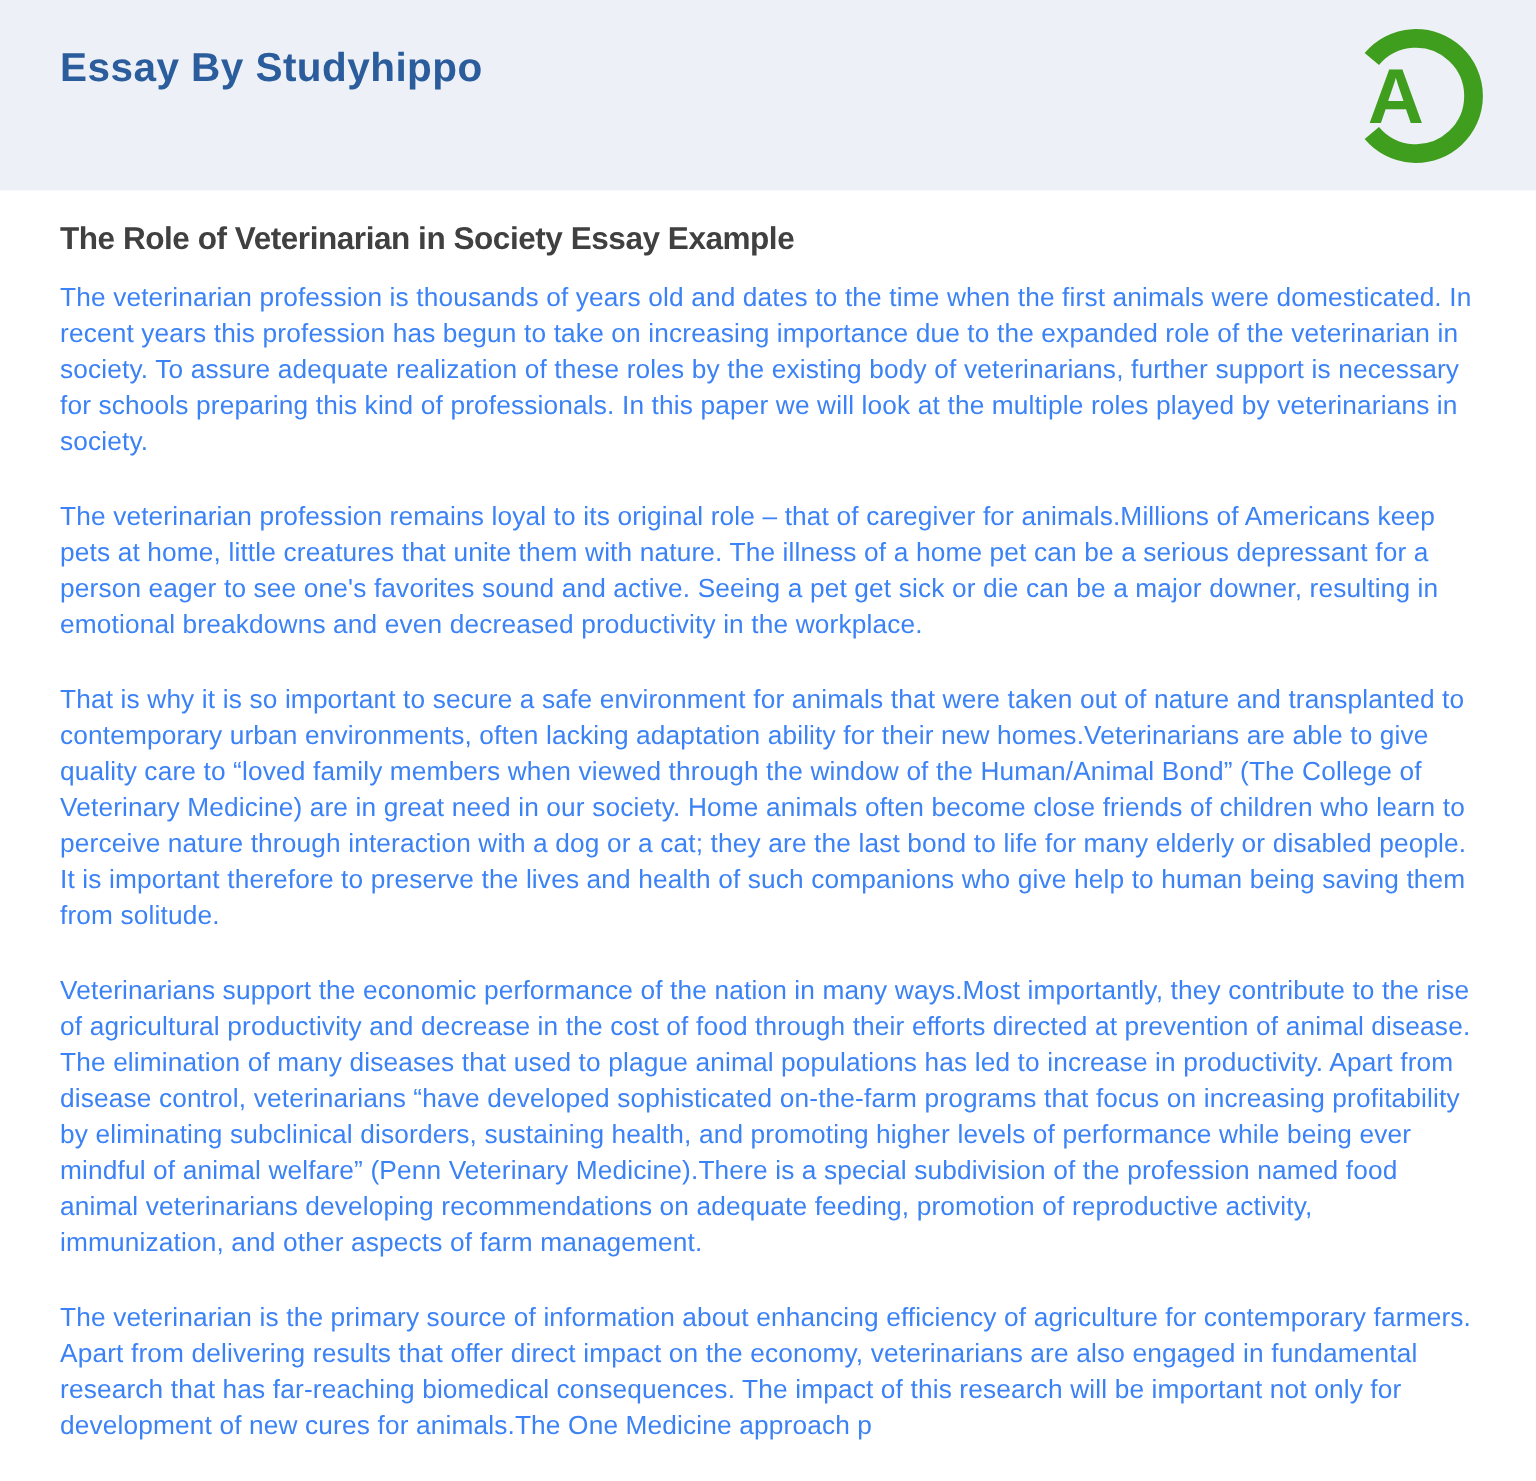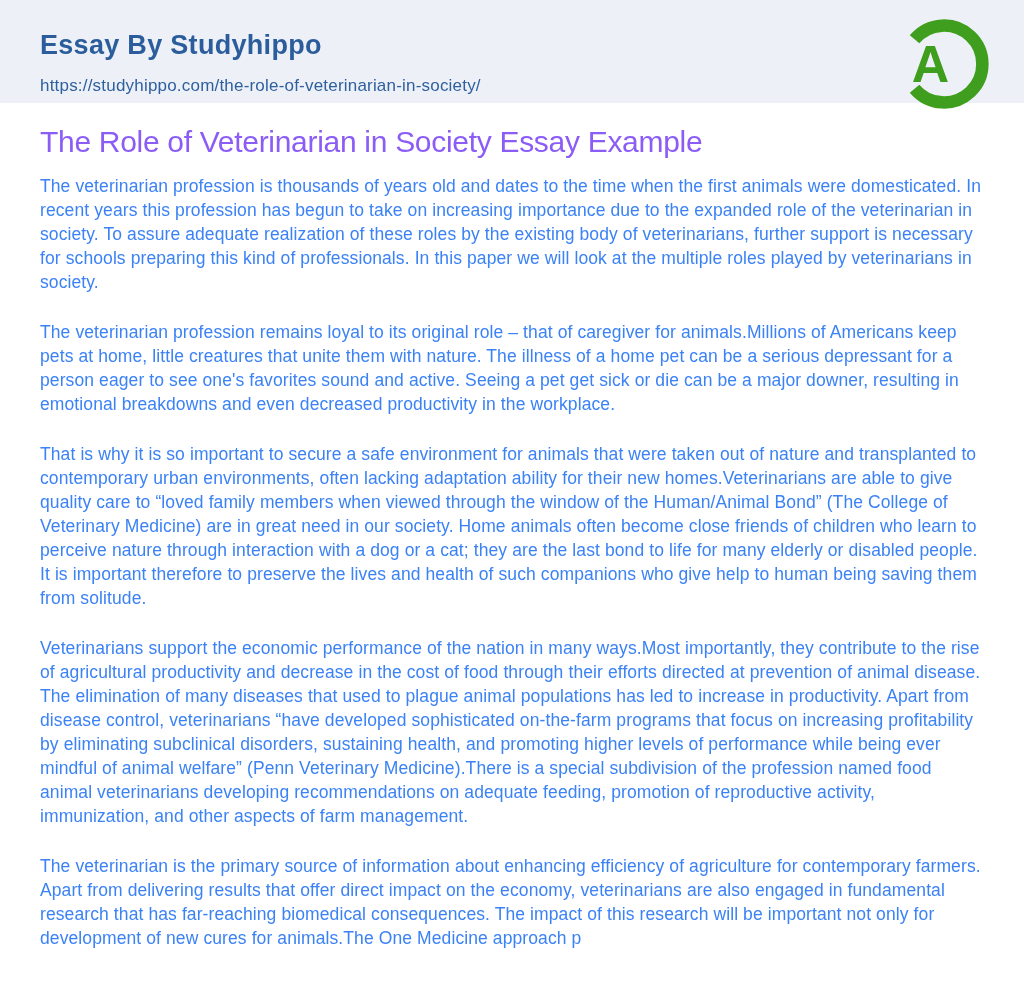--- a/index.html
+++ b/index.html
@@ -11,21 +11,21 @@
   }
   .page {
     width: 1024px;
     height: 987px;
     background: #ffffff;
     overflow: hidden;
     position: relative;
   }
   .header {
     position: relative;
-    height: 103px;
+    height: 127px;
     background: #edf1f7;
     padding: 31px 32px 0 40px;
   }
   .header-title {
     color: #2b5d9c;
     font-size: 27px;
     font-weight: bold;
     letter-spacing: 0.3px;
     line-height: 1.1;
   }
@@ -43,44 +43,43 @@
     right: 34px;
     width: 96px;
     height: 96px;
   }
   .logo svg { width: 100%; height: 100%; display: block; }
   .content {
     padding: 20px 40px 0 40px;
   }
   .article-title {
     margin: 0 0 13px 0;
-    font-size: 30px;
-    font-weight: normal;
-    color: #8b5cf6;
+    font-size: 21px;
+    font-weight: bold;
+    color: #404040;
     letter-spacing: -0.3px;
     white-space: nowrap;
     line-height: 1.25;
   }
   .essay p {
     margin: 0 0 26px 0;
     font-size: 17.5px;
     line-height: 24px;
     color: #3b82f6;
     letter-spacing: 0.1px;
     max-width: 946px;
   }
 </style>
 </head>
 <body>
 
 <div class="page">
 
   <div class="header">
     <div class="header-title">Essay By Studyhippo</div>
-    <a class="header-url">https://studyhippo.com/the-role-of-veterinarian-in-society/</a>
 
     <div class="logo">
       <svg viewBox="0 0 100 100" xmlns="http://www.w3.org/2000/svg">
         <path d="M 21.4 24.3 A 40 40 0 1 1 21.4 75.7" fill="none" stroke="#3f9e1d" stroke-width="13" stroke-linecap="butt"></path>
         <text x="38" y="69" text-anchor="middle" font-family="Liberation Sans, sans-serif" font-size="54" font-weight="bold" fill="#3f9e1d">A</text>
       </svg>
     </div>
   </div>
 
   <div class="content">

